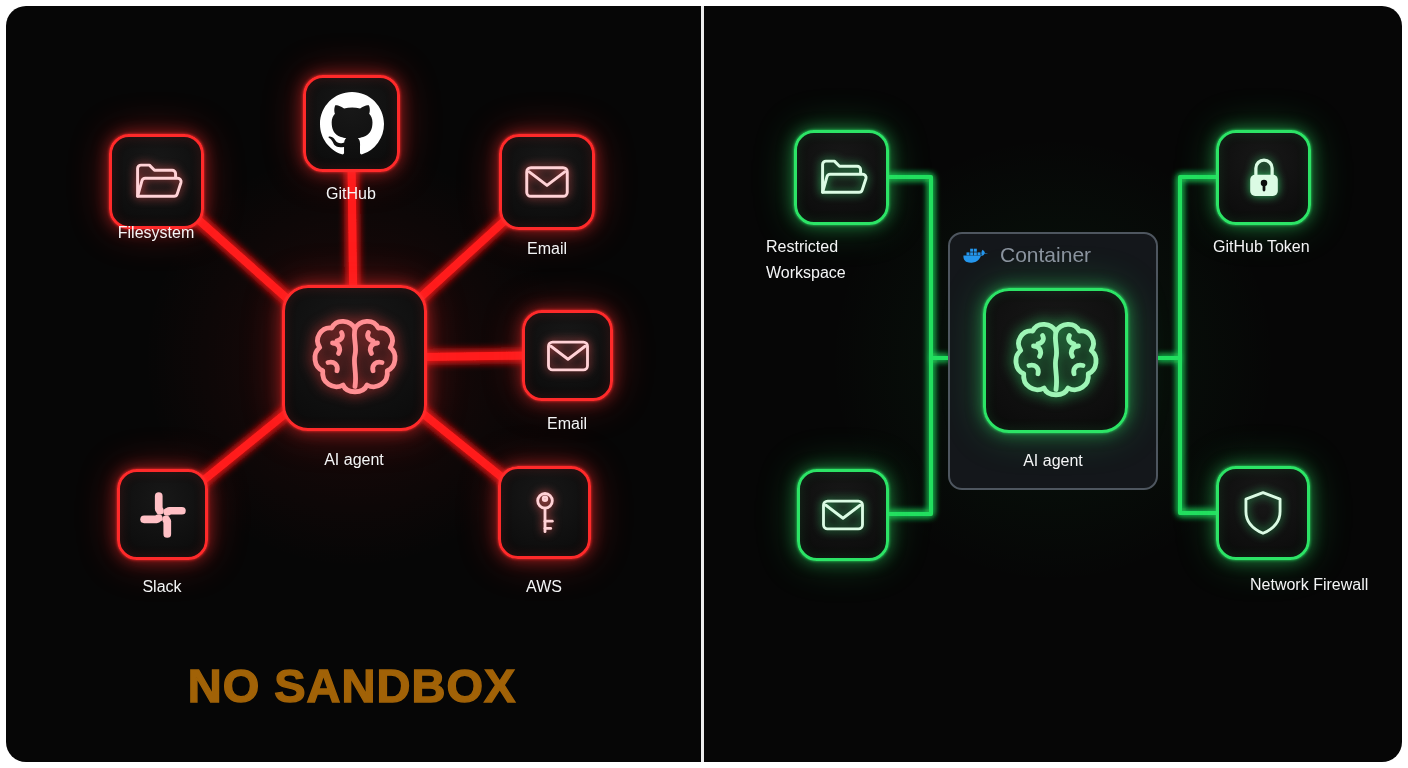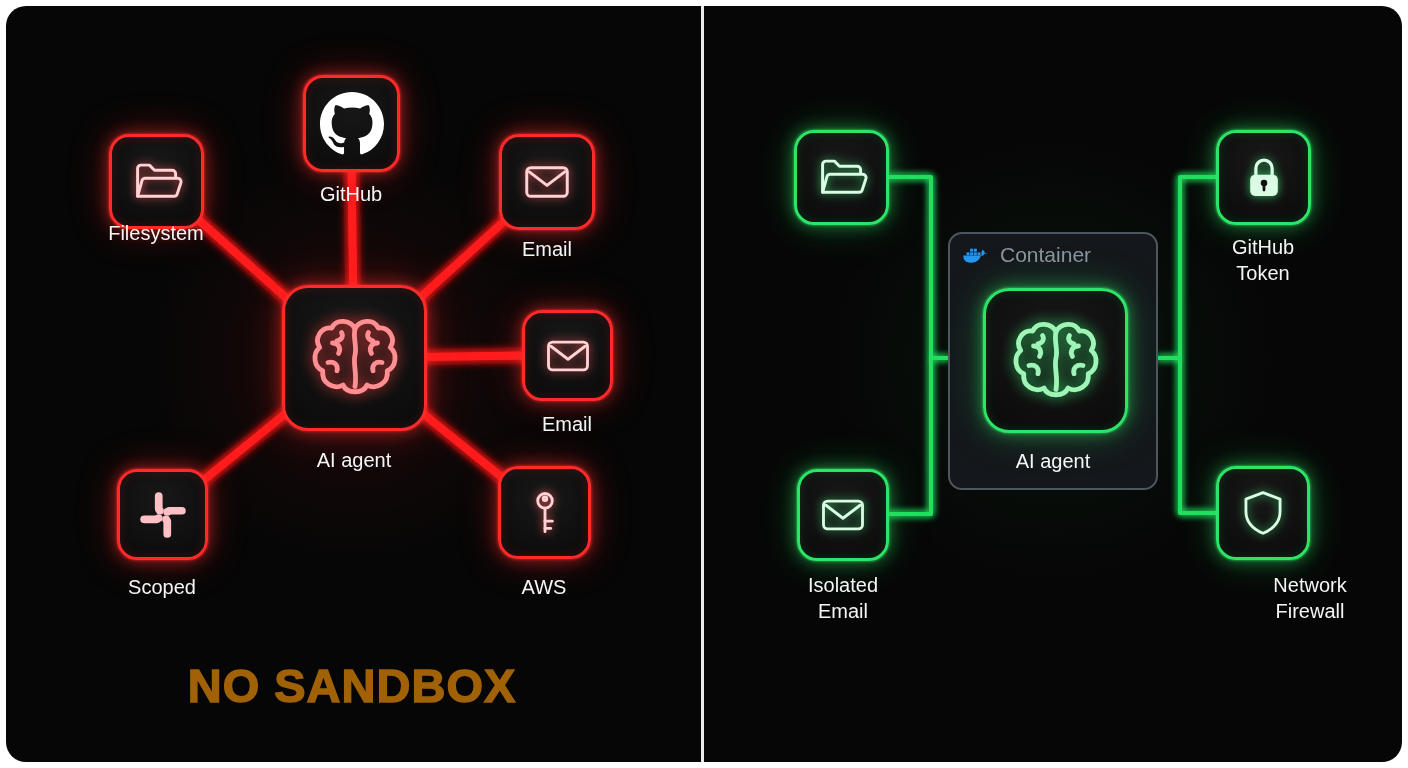--- a/index.html
+++ b/index.html
@@ -17,22 +17,22 @@
     box-shadow:0 0 3px rgba(255,42,42,.9),0 0 16px rgba(255,42,42,.55),0 0 40px rgba(255,42,42,.32),inset 0 0 12px rgba(255,42,42,.16);}
   .node.green{border:3px solid #2ce466;
     box-shadow:0 0 3px rgba(44,228,102,.9),0 0 16px rgba(44,228,102,.5),0 0 40px rgba(44,228,102,.28),inset 0 0 12px rgba(44,228,102,.14);}
   .node.big{border-radius:26px;}
   .icon{display:block;}
   .red-icon{color:#ffd2d6;filter:drop-shadow(0 0 5px rgba(255,90,90,.85));}
   .slack-pink{color:#ffc0c5;}
   .brain-red{color:#ff8f93;filter:drop-shadow(0 0 7px rgba(255,60,60,.9));}
   .green-icon{color:#dbfbe4;filter:drop-shadow(0 0 5px rgba(60,230,120,.8));}
   .brain-green{color:#9ef5b6;filter:drop-shadow(0 0 7px rgba(50,230,110,.9));}
-  .lbl{position:absolute;z-index:3;transform:translateX(-50%);color:#f4f5f6;font-size:20px;
-    text-align:center;line-height:26px;white-space:nowrap;}
+  .lbl{position:absolute;z-index:3;transform:translateX(-50%);color:#f4f5f6;font-size:16px;
+    line-height:26px;white-space:nowrap;}
   .lbl.wrap{white-space:normal;}
   .panel-title{position:absolute;z-index:3;transform:translateX(-50%);font-size:47px;font-weight:bold;
     letter-spacing:1px;-webkit-text-stroke:1.4px currentColor;white-space:nowrap;}
   .title-red{color:#a16207;}
   .title-green{color:#16dd58;}
   .container-box{position:absolute;left:948px;top:232px;width:210px;height:258px;z-index:2;box-sizing:border-box;
     border:2px solid #4e565f;border-radius:14px;background:#14171b;}
   .container-header{position:absolute;left:963px;top:243px;z-index:3;display:flex;align-items:center;gap:9px;}
   .container-label{color:#8a939e;font-size:21px;}
 </style>
@@ -131,41 +131,42 @@
         <rect x="22" y="31" width="9.5" height="9.5" rx="4.75"></rect>
         <rect x="22" y="4" width="9.5" height="25" rx="4.75" transform="rotate(90 32 32)"></rect>
         <rect x="22" y="31" width="9.5" height="9.5" rx="4.75" transform="rotate(90 32 32)"></rect>
         <rect x="22" y="4" width="9.5" height="25" rx="4.75" transform="rotate(180 32 32)"></rect>
         <rect x="22" y="31" width="9.5" height="9.5" rx="4.75" transform="rotate(180 32 32)"></rect>
         <rect x="22" y="4" width="9.5" height="25" rx="4.75" transform="rotate(270 32 32)"></rect>
         <rect x="22" y="31" width="9.5" height="9.5" rx="4.75" transform="rotate(270 32 32)"></rect>
       </g>
     </svg>
   </div>
-  <div class="lbl" style="left:162px;top:574px">Scoped</div>
+  <div class="lbl" style="left:162px;top:574px">Slack</div>
 
   <div class="node red" style="left:498px;top:466px;width:93px;height:93px">
     <svg class="icon red-icon" viewBox="0 0 64 64" width="52" height="52" fill="none" stroke="currentColor" stroke-width="3.5" stroke-linecap="round" stroke-linejoin="round">
       <circle cx="32" cy="17" r="9"></circle>
       <circle cx="32" cy="14.5" r="2.2"></circle>
       <path d="M32 26v29"></path>
       <path d="M32 42h9"></path>
       <path d="M32 51h7"></path>
     </svg>
   </div>
   <div class="lbl" style="left:544px;top:574px">AWS</div>
 
   <div class="panel-title title-red" style="left:352px;top:658px">NO SANDBOX</div>
 
   <div class="node green" style="left:794px;top:130px;width:95px;height:95px">
     <svg class="icon green-icon" viewBox="0 0 64 64" width="54" height="54" fill="none" stroke="currentColor" stroke-width="3.5" stroke-linecap="round" stroke-linejoin="round">
       <path d="M9 49V16c0-2.2 1.8-4 4-4h10l6 6h21c2.2 0 4 1.8 4 4v4.5"></path>
       <path d="M9 49l5.2-18.6c.5-1.7 2-2.9 3.8-2.9h38.6c2.6 0 4.5 2.5 3.8 5L56 46.1c-.5 1.7-2 2.9-3.8 2.9H9z"></path>
     </svg>
   </div>
+  <div class="lbl wrap" style="left:841px;top:234px;width:150px">Restricted Workspace</div>
 
   <div class="node green" style="left:1216px;top:130px;width:95px;height:95px">
     <svg class="icon green-icon" viewBox="0 0 64 64" width="52" height="52" stroke-linecap="round" stroke-linejoin="round">
       <path d="M22 28v-8a10 10 0 0 1 20 0v8" fill="none" stroke="currentColor" stroke-width="4"></path>
       <rect x="15" y="28" width="34" height="26" rx="6" fill="currentColor"></rect>
       <circle cx="32" cy="38" r="4" fill="#0c0f0d"></circle>
       <rect x="30.3" y="40" width="3.4" height="8.5" rx="1.7" fill="#0c0f0d"></rect>
     </svg>
   </div>
   <div class="lbl wrap" style="left:1263px;top:234px;width:100px">GitHub Token</div>
@@ -199,21 +200,20 @@
     </svg>
   </div>
   <div class="lbl" style="left:1053px;top:448px">AI agent</div>
 
   <div class="node green" style="left:797px;top:469px;width:92px;height:92px">
     <svg class="icon green-icon" viewBox="0 0 64 64" width="52" height="52" fill="none" stroke="currentColor" stroke-width="3.5" stroke-linecap="round" stroke-linejoin="round">
       <rect x="8" y="15" width="48" height="34" rx="5"></rect>
       <path d="M11 20l21 16 21-16"></path>
     </svg>
   </div>
-  <div class="lbl wrap" style="left:843px;top:572px;width:110px">Isolated Email</div>
 
   <div class="node green" style="left:1216px;top:466px;width:94px;height:94px">
     <svg class="icon green-icon" viewBox="0 0 64 64" width="52" height="52" fill="none" stroke="currentColor" stroke-width="3.5" stroke-linecap="round" stroke-linejoin="round">
       <path d="M32 7l21 8v15c0 13-8.5 21.5-21 27C19.5 51.5 11 43 11 30V15z"></path>
     </svg>
   </div>
   <div class="lbl wrap" style="left:1310px;top:572px;width:120px">Network Firewall</div>
 
 </div>
 

